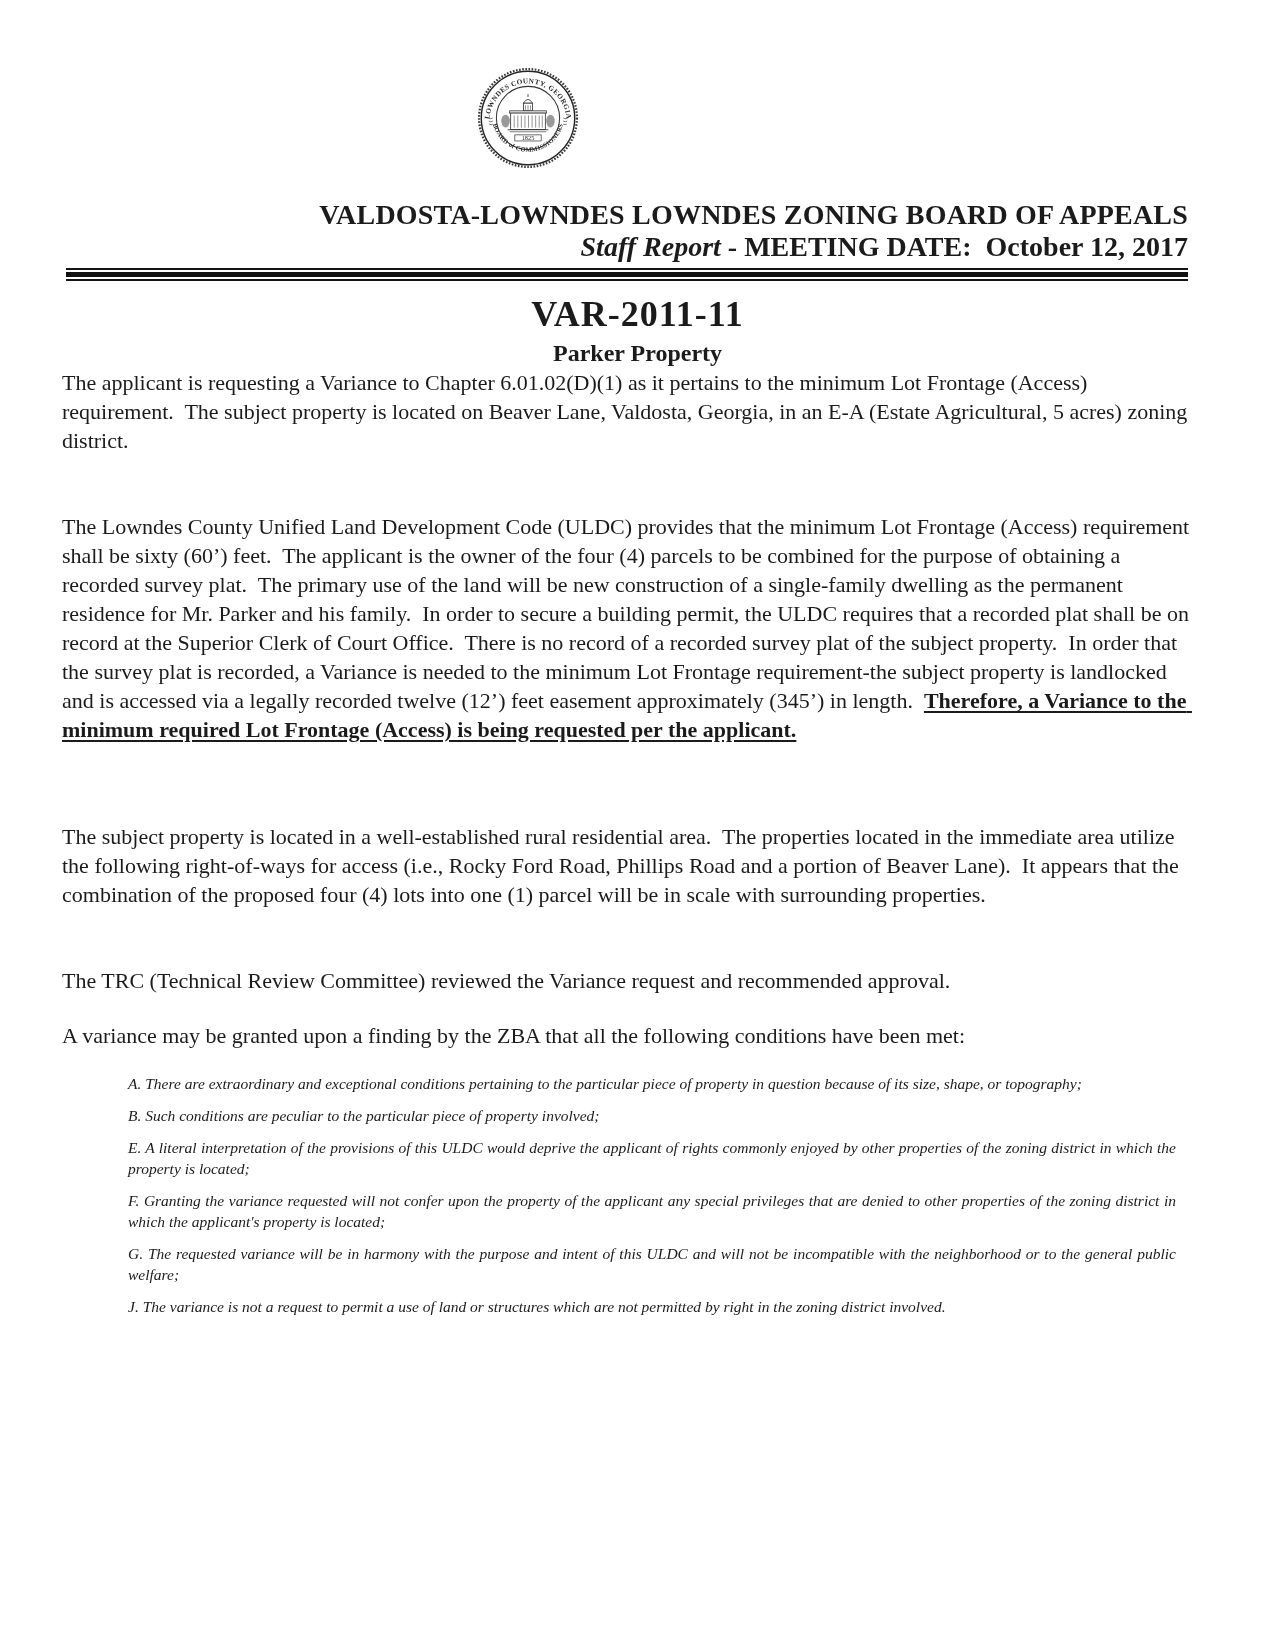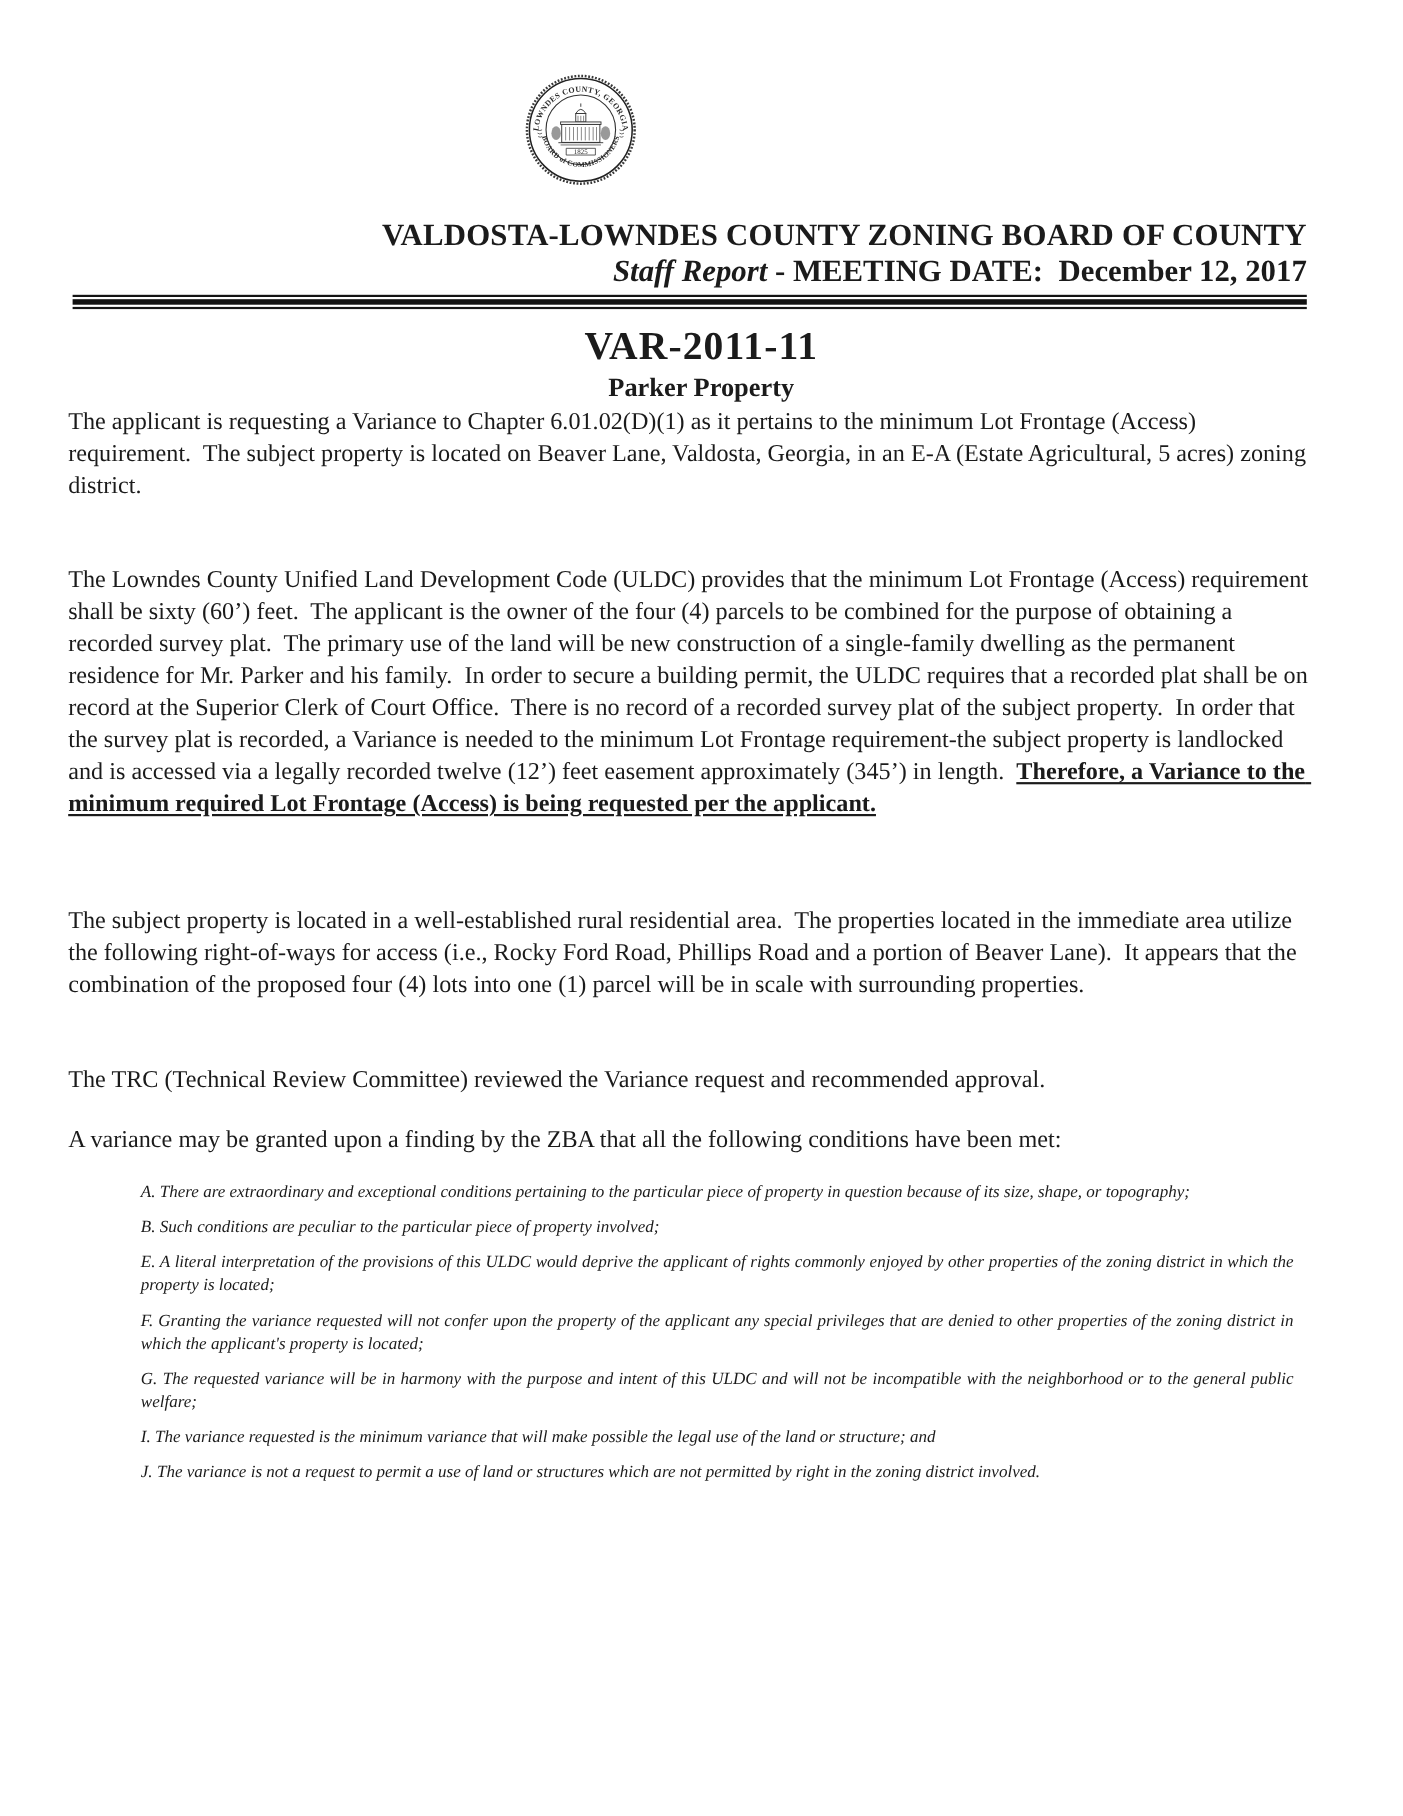--- a/index.html
+++ b/index.html
@@ -123,22 +123,22 @@
         <line x1="30" y1="61.5" x2="70" y2="61.5"></line>
         <line x1="32" y1="63.5" x2="68" y2="63.5" stroke-width="0.6"></line>
       </g>
 
       <path d="M 37 66.5 L 63 66.5 L 63 72.5 L 37 72.5 Z" fill="#ffffff" stroke="#333" stroke-width="0.7"></path>
       <text x="50" y="71.6" text-anchor="middle" font-size="6.2">1825</text>
     </svg>
   </div>
 
   <div class="header">
-    <div class="org-line">VALDOSTA-LOWNDES COUNTY ZONING BOARD OF COUNTY</div>
-    <div class="meeting-line"><span class="report-label">Staff Report</span><span> - MEETING DATE:  December 12, 2017</span></div>
+    <div class="org-line">VALDOSTA-LOWNDES LOWNDES ZONING BOARD OF APPEALS</div>
+    <div class="meeting-line"><span class="report-label">Staff Report</span><span> - MEETING DATE:  October 12, 2017</span></div>
   </div>
 
   <div class="rules">
     <div class="r1"></div>
     <div class="r2"></div>
     <div class="r3"></div>
   </div>
 
   <div class="case-number">VAR-2011-11</div>
   <div class="case-name">Parker Property</div>
@@ -150,17 +150,16 @@
   <div class="para p3">The subject property is located in a well-established rural residential area.  The properties located in the immediate area utilize the following right-of-ways for access (i.e., Rocky Ford Road, Phillips Road and a portion of Beaver Lane).  It appears that the combination of the proposed four (4) lots into one (1) parcel will be in scale with surrounding properties.</div>
   <div class="para p4">The TRC (Technical Review Committee) reviewed the Variance request and recommended approval.</div>
   <div class="para p5">A variance may be granted upon a finding by the ZBA that all the following conditions have been met:</div>
 
   <div class="conditions">
     <div class="cond">A. There are extraordinary and exceptional conditions pertaining to the particular piece of property in question because of its size, shape, or topography;</div>
     <div class="cond">B. Such conditions are peculiar to the particular piece of property involved;</div>
     <div class="cond j">E. A literal interpretation of the provisions of this ULDC would deprive the applicant of rights commonly enjoyed by other properties of the zoning district in which the property is located;</div>
     <div class="cond j">F. Granting the variance requested will not confer upon the property of the applicant any special privileges that are denied to other properties of the zoning district in which the applicant's property is located;</div>
     <div class="cond j">G. The requested variance will be in harmony with the purpose and intent of this ULDC and will not be incompatible with the neighborhood or to the general public welfare;</div>
-    <div class="cond">I. The variance requested is the minimum variance that will make possible the legal use of the land or structure; and</div>
     <div class="cond">J. The variance is not a request to permit a use of land or structures which are not permitted by right in the zoning district involved.</div>
   </div>
 
 </div>
 
 </body></html>

